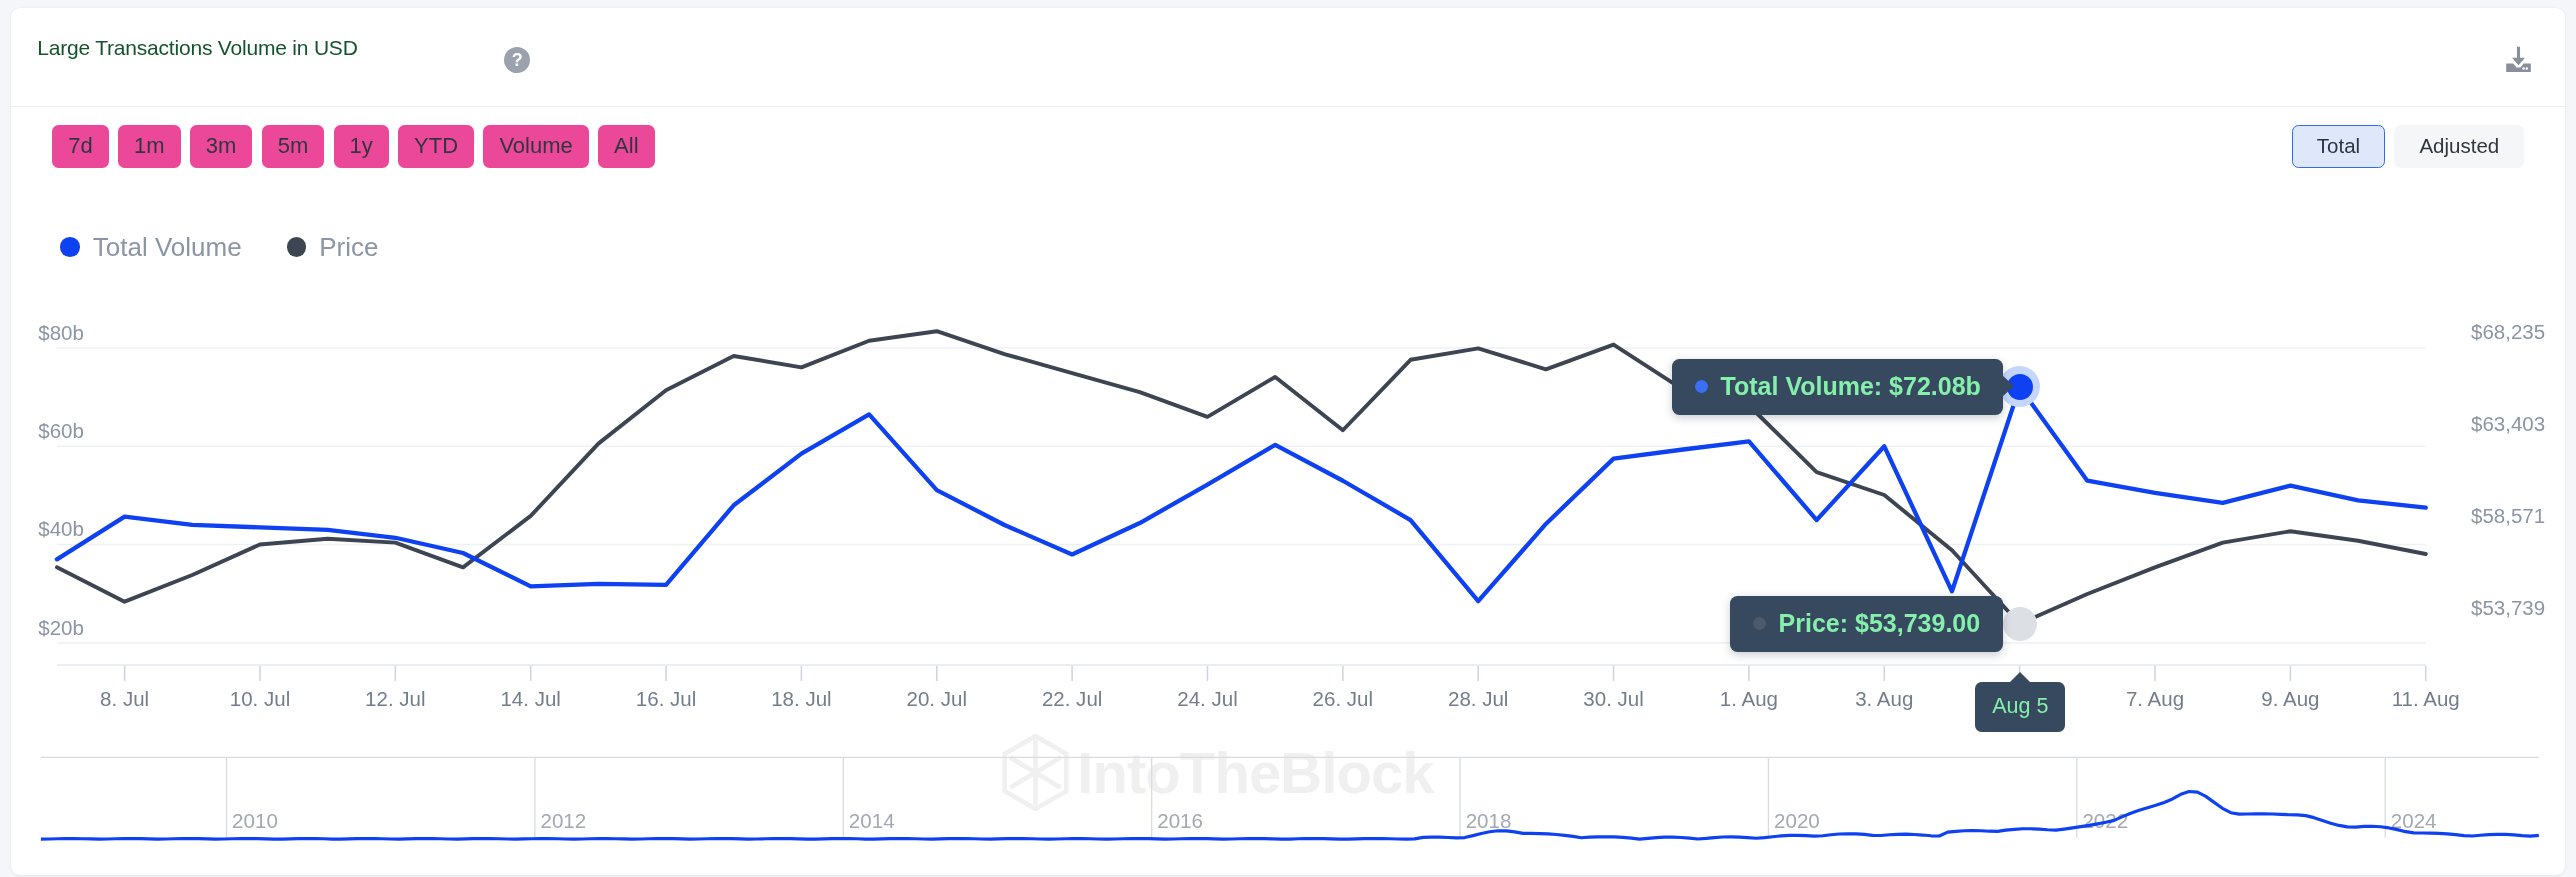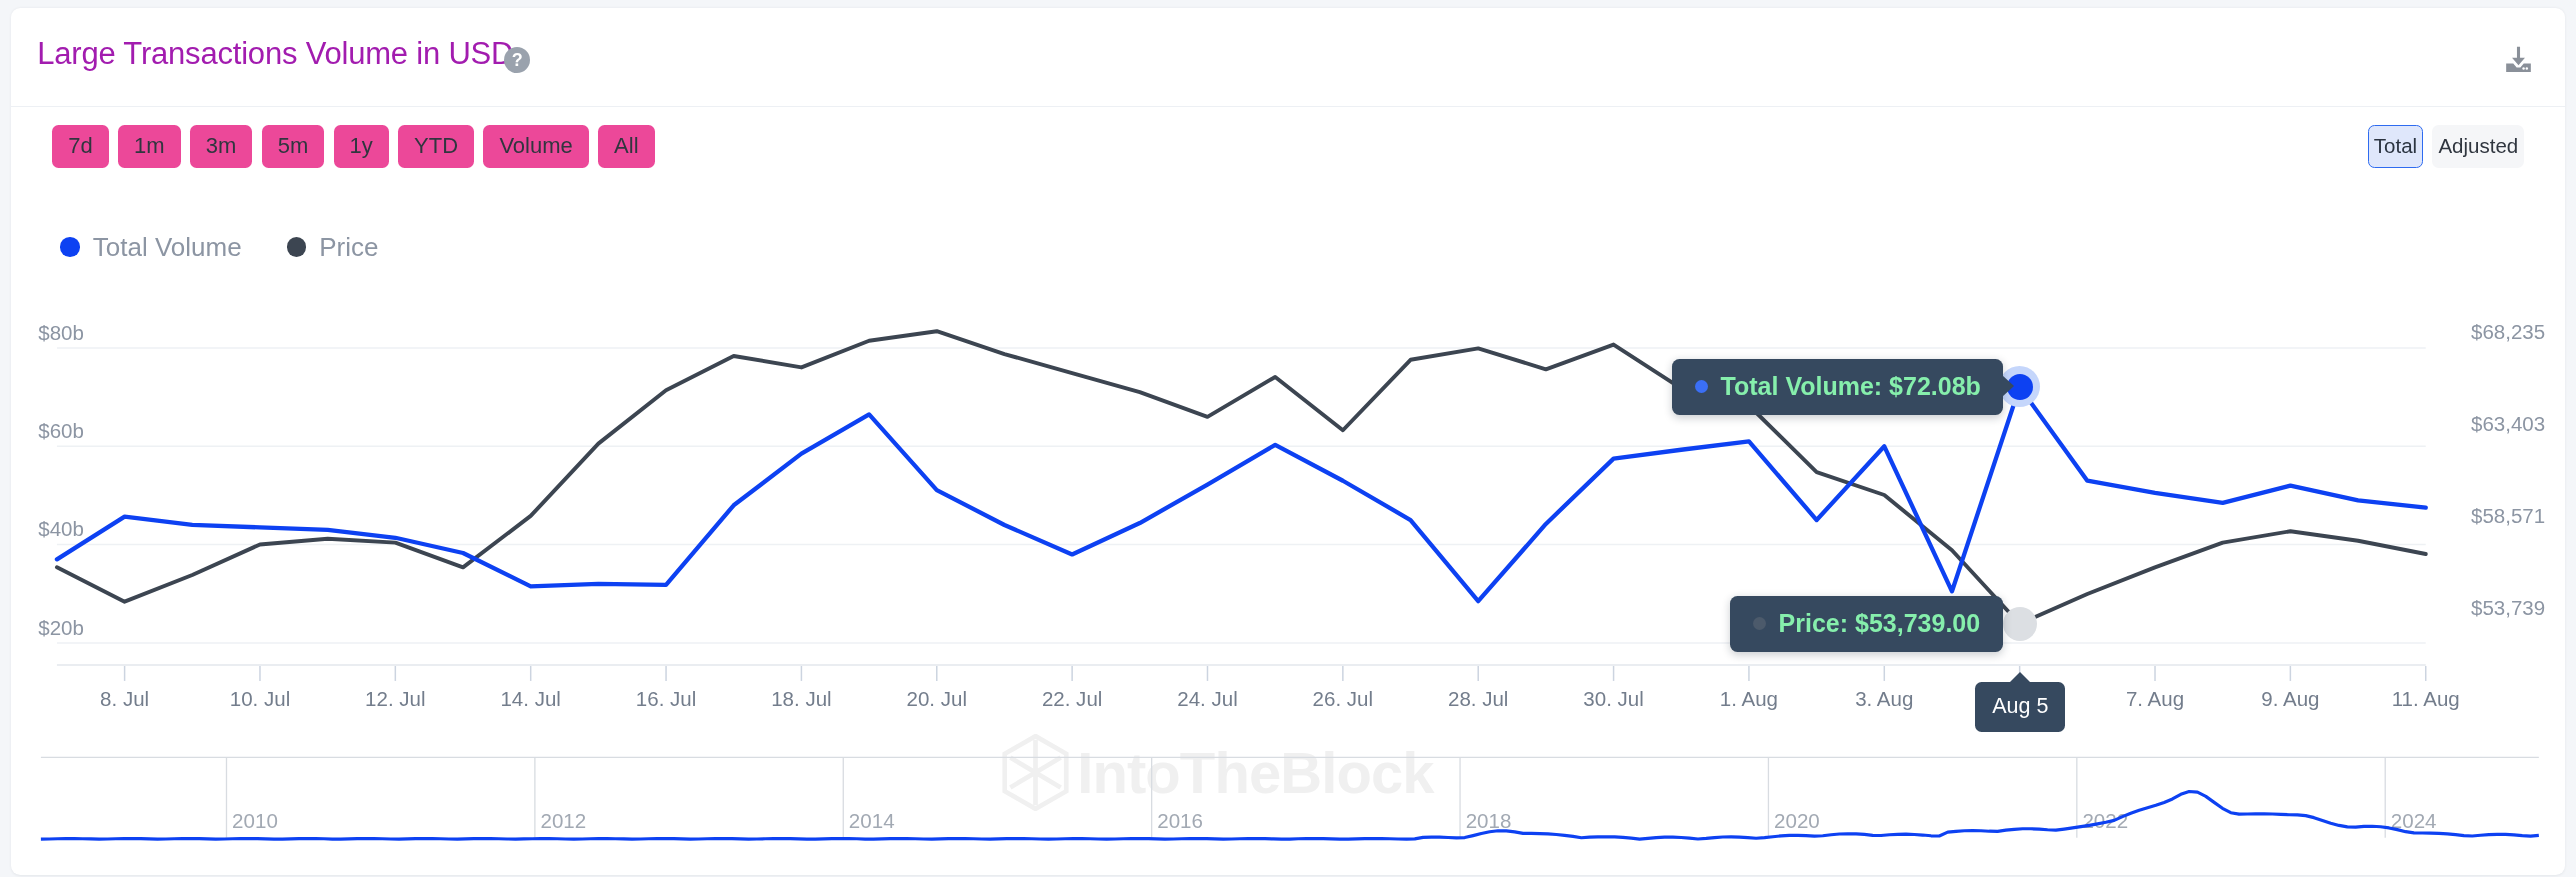--- a/index.html
+++ b/index.html
@@ -18,21 +18,21 @@
     box-shadow: 0 0.9px 2.8px rgba(16,24,40,.07);
     overflow: hidden;
   }
   
   #header {
     position: absolute; left: 0; top: 0; width: 100%; height: 99px;
     border-bottom: 0.9px solid #edf0f4;
   }
   #title {
     position: absolute; left: 26px; top: 28px;
-    font-size: 31px; color: #a21caf; font-weight: 400;
+    font-size: 21px; color: #14532d; font-weight: 400;
     letter-spacing: -0.2px; white-space: nowrap;
   }
   #help-icon {
     position: absolute; left: 493px; top: 39px;
     width: 26px; height: 26px; border-radius: 50%;
     background: #9aa2ad; color: #ffffff;
     font-size: 18px; line-height: 26px; text-align: center;
     font-weight: 700; cursor: pointer;
   }
   #download-btn {
@@ -47,21 +47,21 @@
   .range-btn {
     height: 43px; padding: 0 16px;
     background: #ec4899; border: none; border-radius: 6.5px;
     font-family: "Liberation Sans", sans-serif;
     font-size: 22px; color: #30363f; cursor: pointer;
     display: flex; align-items: center;
   }
 
   #mode-group { position: absolute; right: 41px; top: 18px; display: flex; gap: 9.3px; }
   .mode-btn {
-    height: 43px; padding: 0 5px;
+    height: 43px; padding: 0 24px;
     background: #f5f6f8; border: 0.9px solid transparent; border-radius: 6.5px;
     font-family: "Liberation Sans", sans-serif;
     font-size: 20.5px; color: #30363f; cursor: pointer;
     display: flex; align-items: center;
   }
   .mode-btn.active {
     background: #dfe7fb; border: 1.5px solid #2e6bf0; color: #2b3441;
   }
 
   
@@ -127,21 +127,21 @@
     background: #dcdfe3;
   }
 
   
   #xaxis-badge {
     position: absolute; left: 2055px; top: 661px;
     background: #36495f; border-radius: 6.5px;
     padding: 0 17px; height: 50px;
     display: flex; align-items: center; justify-content: center;
   }
-  #xaxis-badge .badge-text { color: #ffffff; font-size: 21.5px; }
+  #xaxis-badge .badge-text { color: #86efac; font-size: 21.5px; }
   #xaxis-badge::before {
     content: ""; position: absolute; left: 50%; margin-left: -10.3px; top: -9.3px;
     width: 0; height: 0;
     border-left: 10.3px solid transparent;
     border-right: 10.3px solid transparent;
     border-bottom: 10.3px solid #36495f;
   }
 
   
   #navigator { position: absolute; left: 0; top: 738px; width: 100%; height: 131px; }

